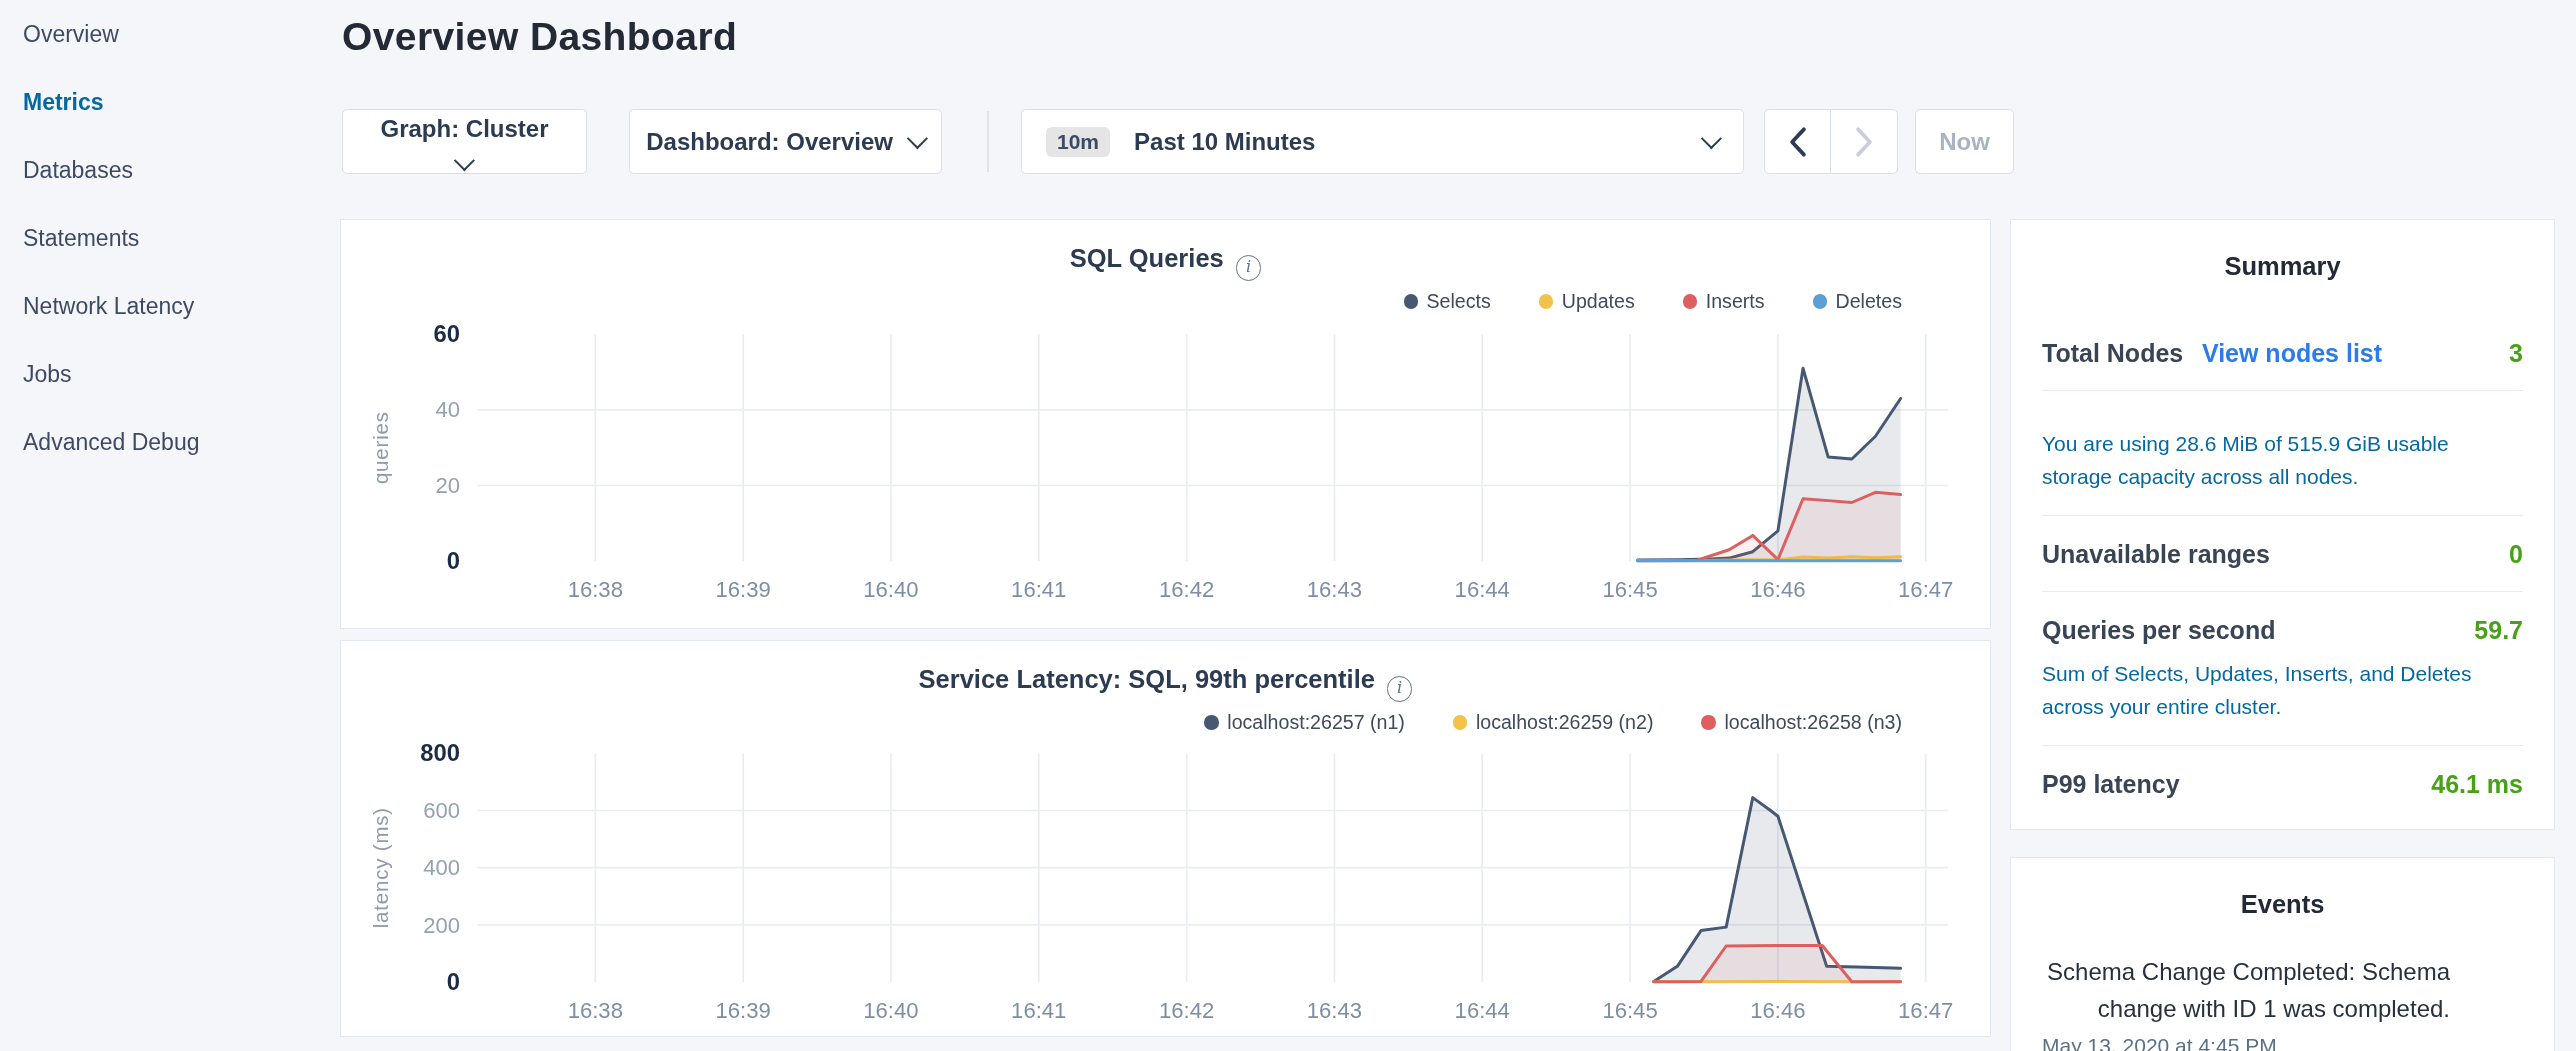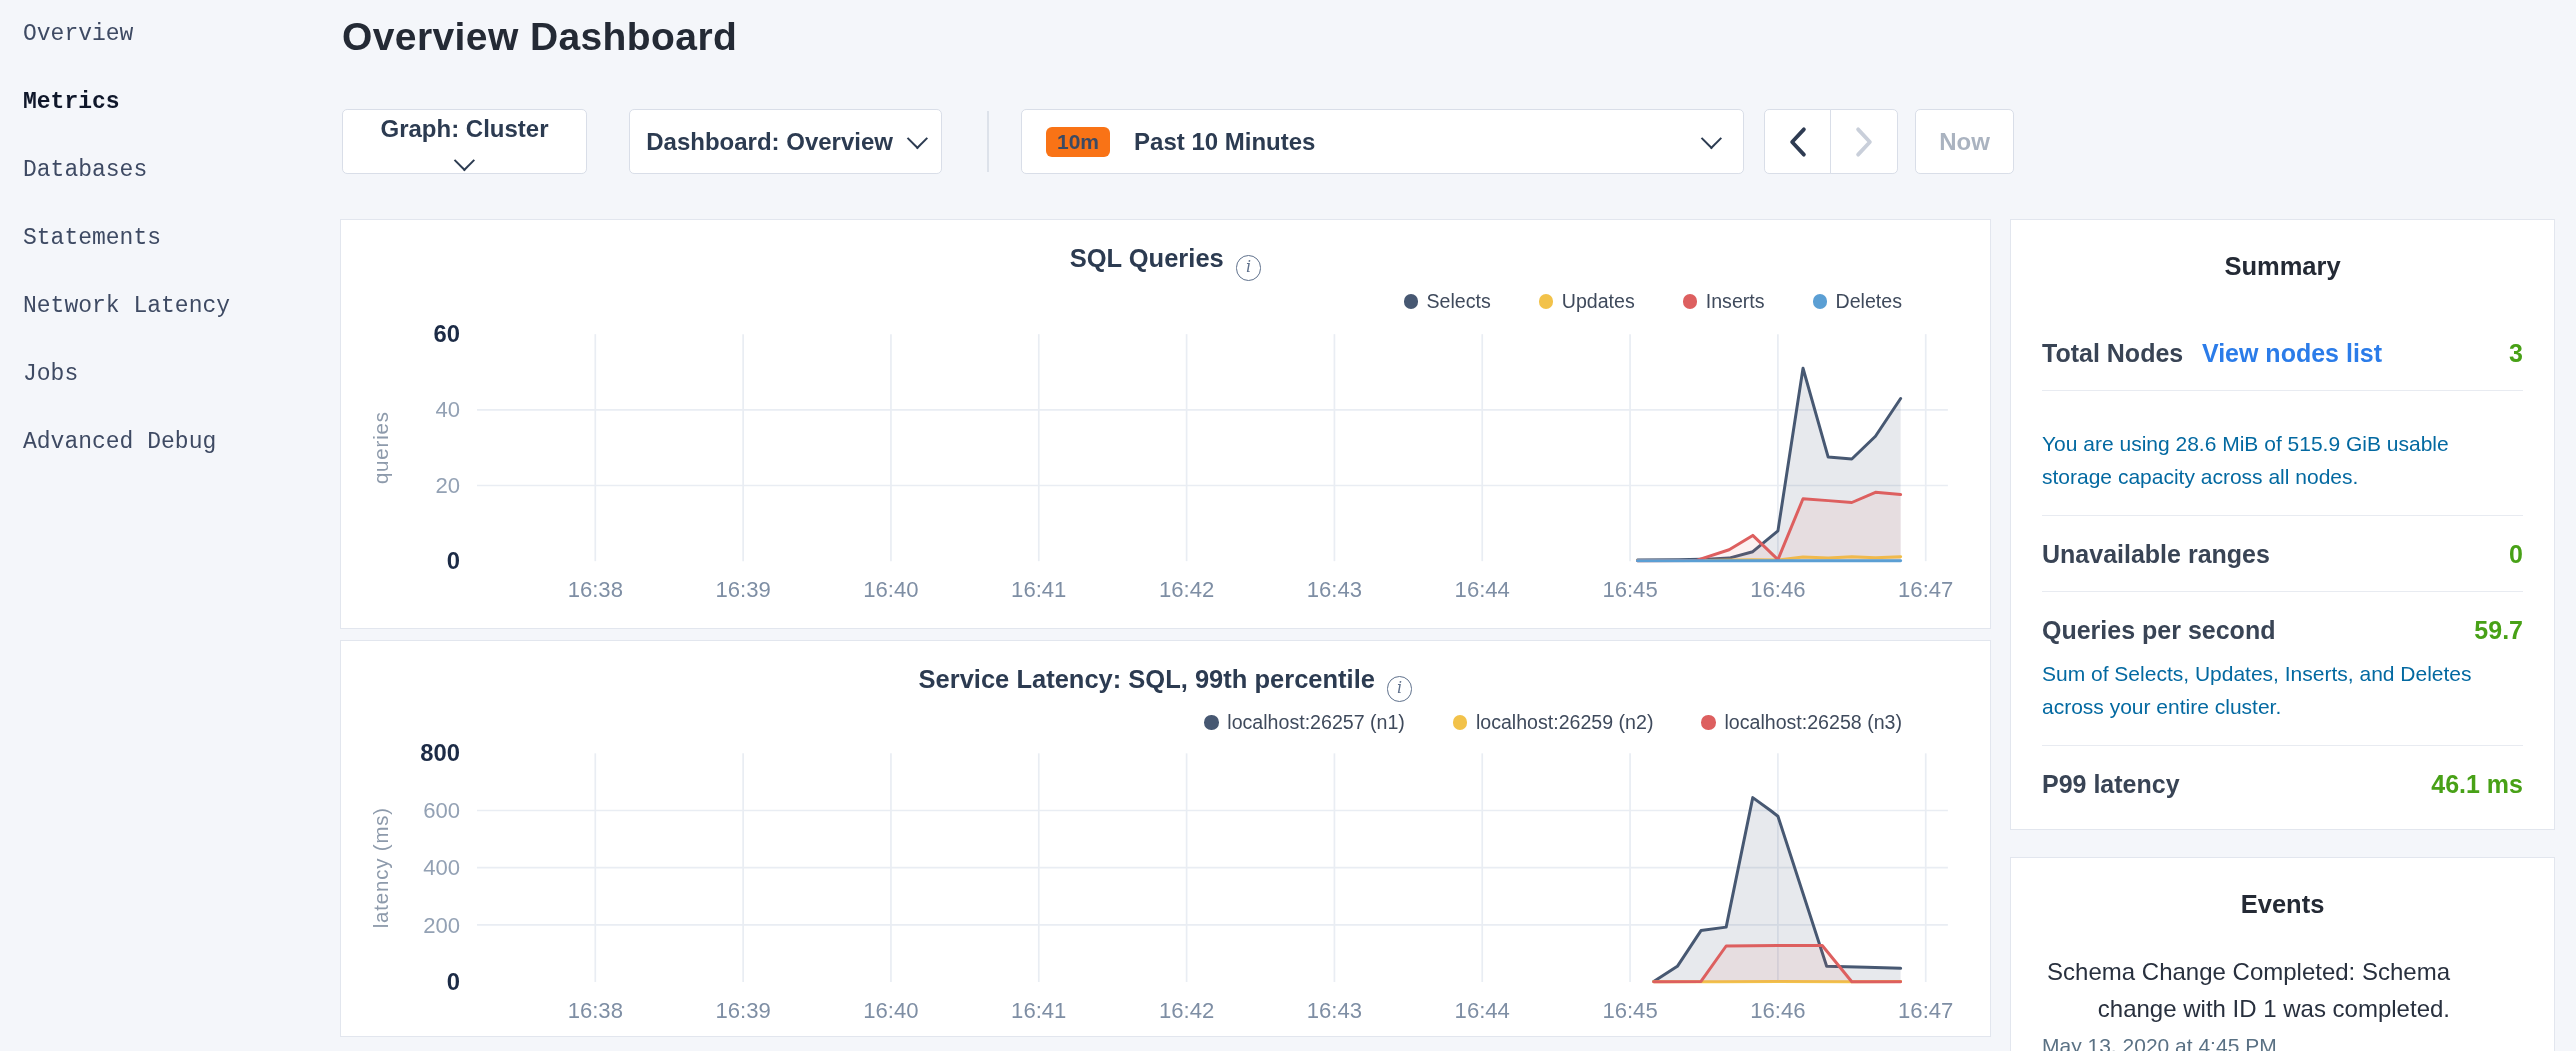--- a/index.html
+++ b/index.html
@@ -1,33 +1,33 @@
 <!DOCTYPE html>
 <html style="font-size:13.6px"><head>
 <meta charset="utf-8">
 <style>
   html,body{margin:0;padding:0;}
   body{background:#f4f6fa;font-family:"Liberation Sans",sans-serif;color:#394455;}
   .page{position:relative;width:2576px;height:1051px;overflow:hidden;background:#f4f6fa;}
 
   
-  .sidebar{position:absolute;left:0;top:0;width:340px;height:100%;font-family:Liberation Mono, monospace;}
+  .sidebar{position:absolute;left:0;top:0;width:340px;height:100%;}
   .nav-item{height:68px;display:flex;align-items:center;padding-left:23px;font-size:23px;color:#3e4a63;cursor:pointer;}
-  .nav-item.active{color:#0f172a;font-weight:bold;}
+  .nav-item.active{color:#0369a1;font-weight:bold;}
 
   
   .page-title{position:absolute;left:342px;top:15.3px;margin:0;font-size:39px;font-weight:600;color:#242a35;letter-spacing:0.4px;}
 
   .ctl{position:absolute;top:109px;height:65px;background:#fff;border:1.7px solid #d9dee8;border-radius:5.1px;box-sizing:border-box;
        display:flex;align-items:center;font-size:24px;font-weight:bold;color:#2c3b51;cursor:pointer;}
   #dd-graph{left:342px;width:245px;justify-content:center;gap:17px;flex-direction:column;}
   #dd-dashboard{left:629px;width:313px;justify-content:center;gap:17px;}
   .vdivider{position:absolute;left:987px;top:111px;width:1.7px;height:61px;background:#dde2ea;}
   #time-selector{left:1021px;width:723px;padding:0 24px;}
-  .time-badge{background:#f97316;border-radius:6px;padding:3px 11px;font-size:21px;font-weight:bold;color:#3c4a63;margin-right:24px;}
+  .time-badge{background:#e5e5e5;border-radius:6px;padding:3px 11px;font-size:21px;font-weight:bold;color:#3c4a63;margin-right:24px;}
   .time-label{flex:1;text-align:left;}
   .chev{width:12.8px;height:12.8px;border-right:2.6px solid #2c3b51;border-bottom:2.6px solid #2c3b51;transform:rotate(45deg);margin-top:-6.8px;}
   .nav-group{position:absolute;left:1764px;top:109px;height:65px;display:flex;}
   .nav-btn{width:68px;height:65px;background:#fff;border:1.7px solid #d9dee8;box-sizing:border-box;display:flex;align-items:center;justify-content:center;cursor:pointer;}
   .nav-btn.first{border-radius:5.1px 0 0 5.1px;}
   .nav-btn.second{border-radius:0 5.1px 5.1px 0;margin-left:-1.7px;}
   #now-button{left:1915px;width:99px;justify-content:center;color:#aab3c0;}
 
   
   .card{position:absolute;background:#fff;border:1.7px solid #e2e6ee;border-radius:0;box-sizing:border-box;}

